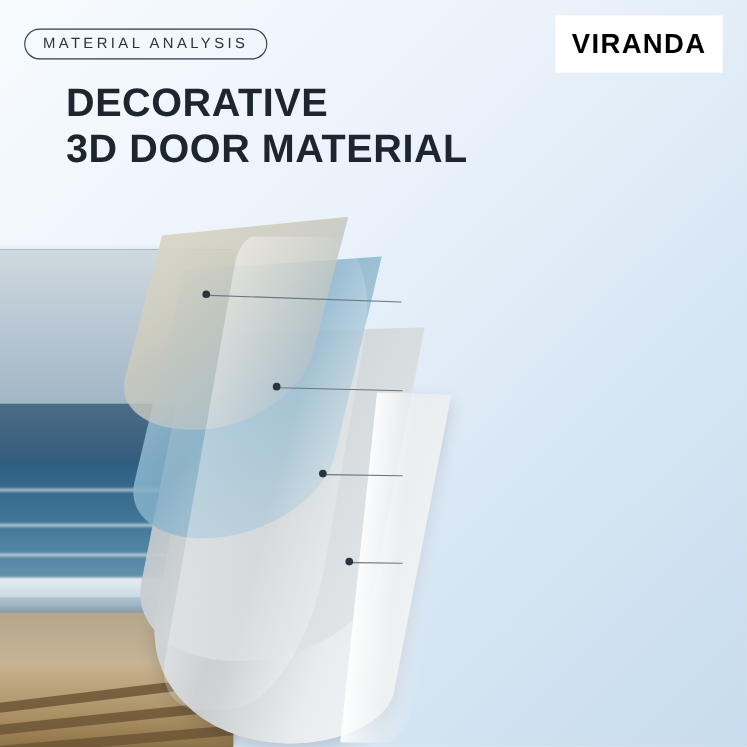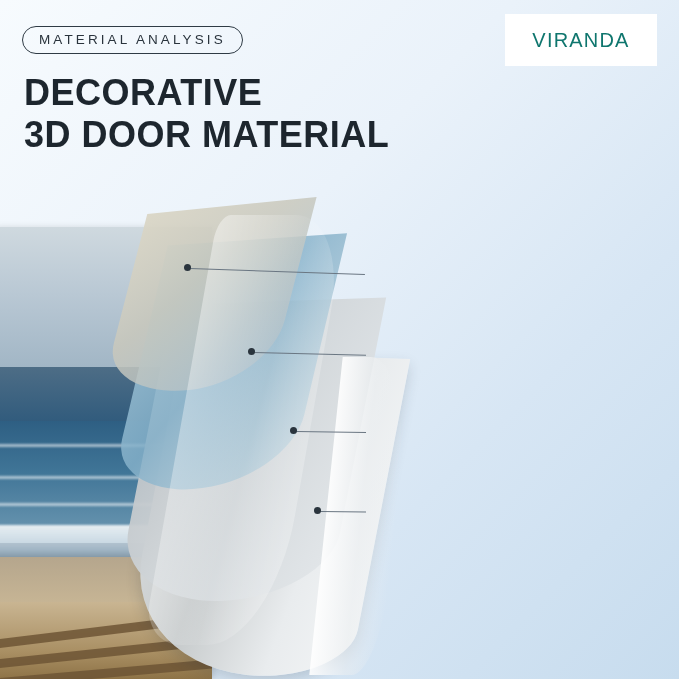--- a/index.html
+++ b/index.html
@@ -44,38 +44,39 @@
     top: 72px;
     color: #1d262e;
     font-weight: bold;
     font-size: 36px;
     line-height: 1.18;
     letter-spacing: 0.5px;
   }
   .title-line {
     display: block;
     white-space: nowrap;
+    margin-left: 36px;
   }
 
   .brand-box {
     position: absolute;
     right: 22px;
     top: 14px;
     width: 152px;
     height: 52px;
     background: #ffffff;
     display: flex;
     align-items: center;
     justify-content: center;
   }
   .brand-text {
-    font-size: 20px;
-    font-weight: normal;
+    font-size: 25px;
+    font-weight: bold;
     letter-spacing: 1.2px;
-    color: #0f766e;
+    color: #000000;
   }
 
   
   .artwork {
     position: absolute;
     left: 0;
     top: 205px;
     width: 420px;
     height: 474px;
   }

